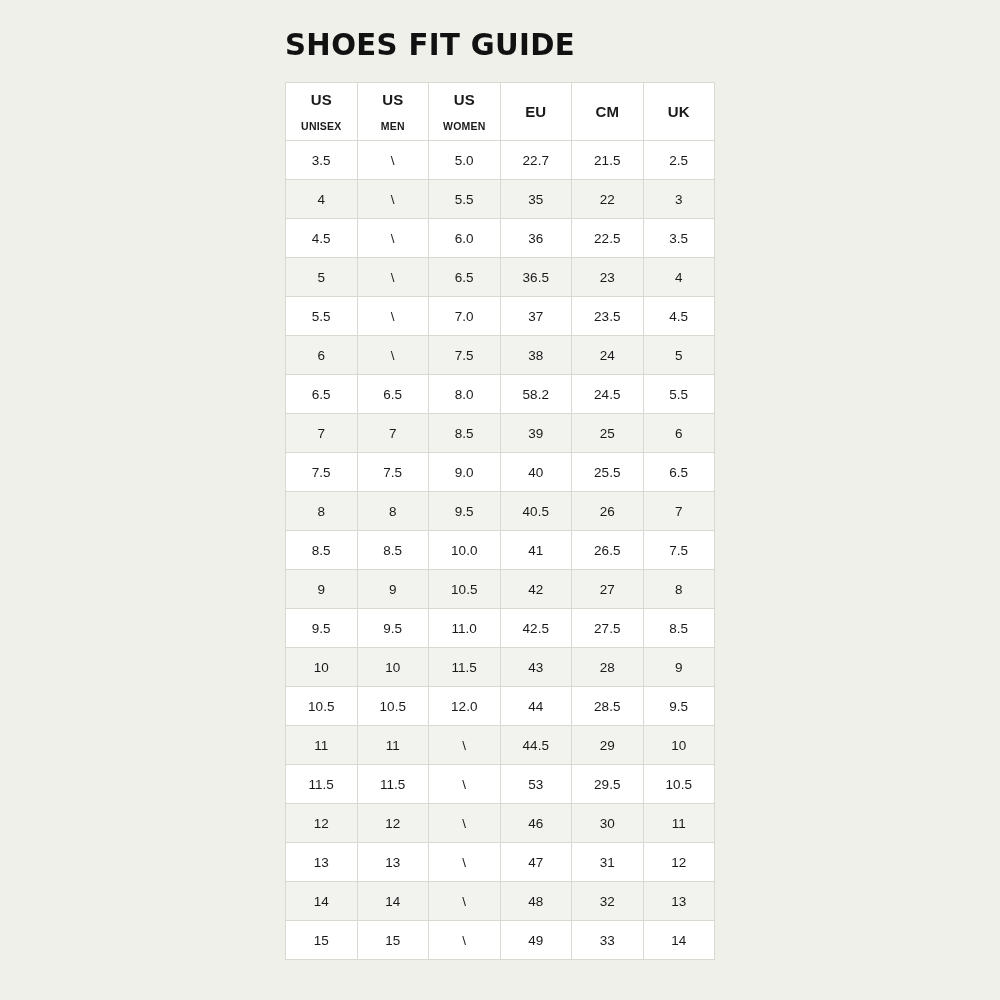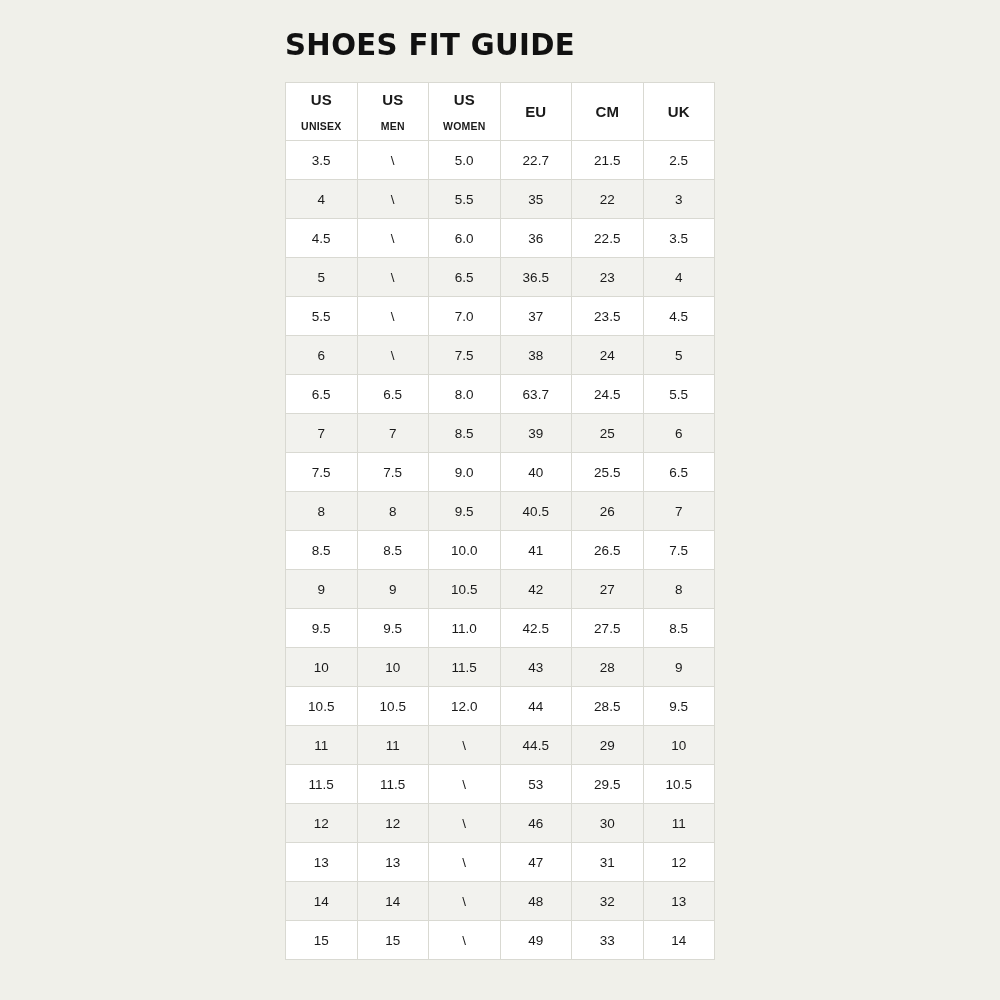--- a/index.html
+++ b/index.html
@@ -166,21 +166,21 @@
             <td><span class="slash">\</span></td>
             <td>7.5</td>
             <td>38</td>
             <td>24</td>
             <td>5</td>
           </tr>
           <tr class="row-even">
             <td>6.5</td>
             <td>6.5</td>
             <td>8.0</td>
-            <td>63.7</td>
+            <td>58.2</td>
             <td>24.5</td>
             <td>5.5</td>
           </tr>
           <tr class="row-odd">
             <td>7</td>
             <td>7</td>
             <td>8.5</td>
             <td>39</td>
             <td>25</td>
             <td>6</td>

